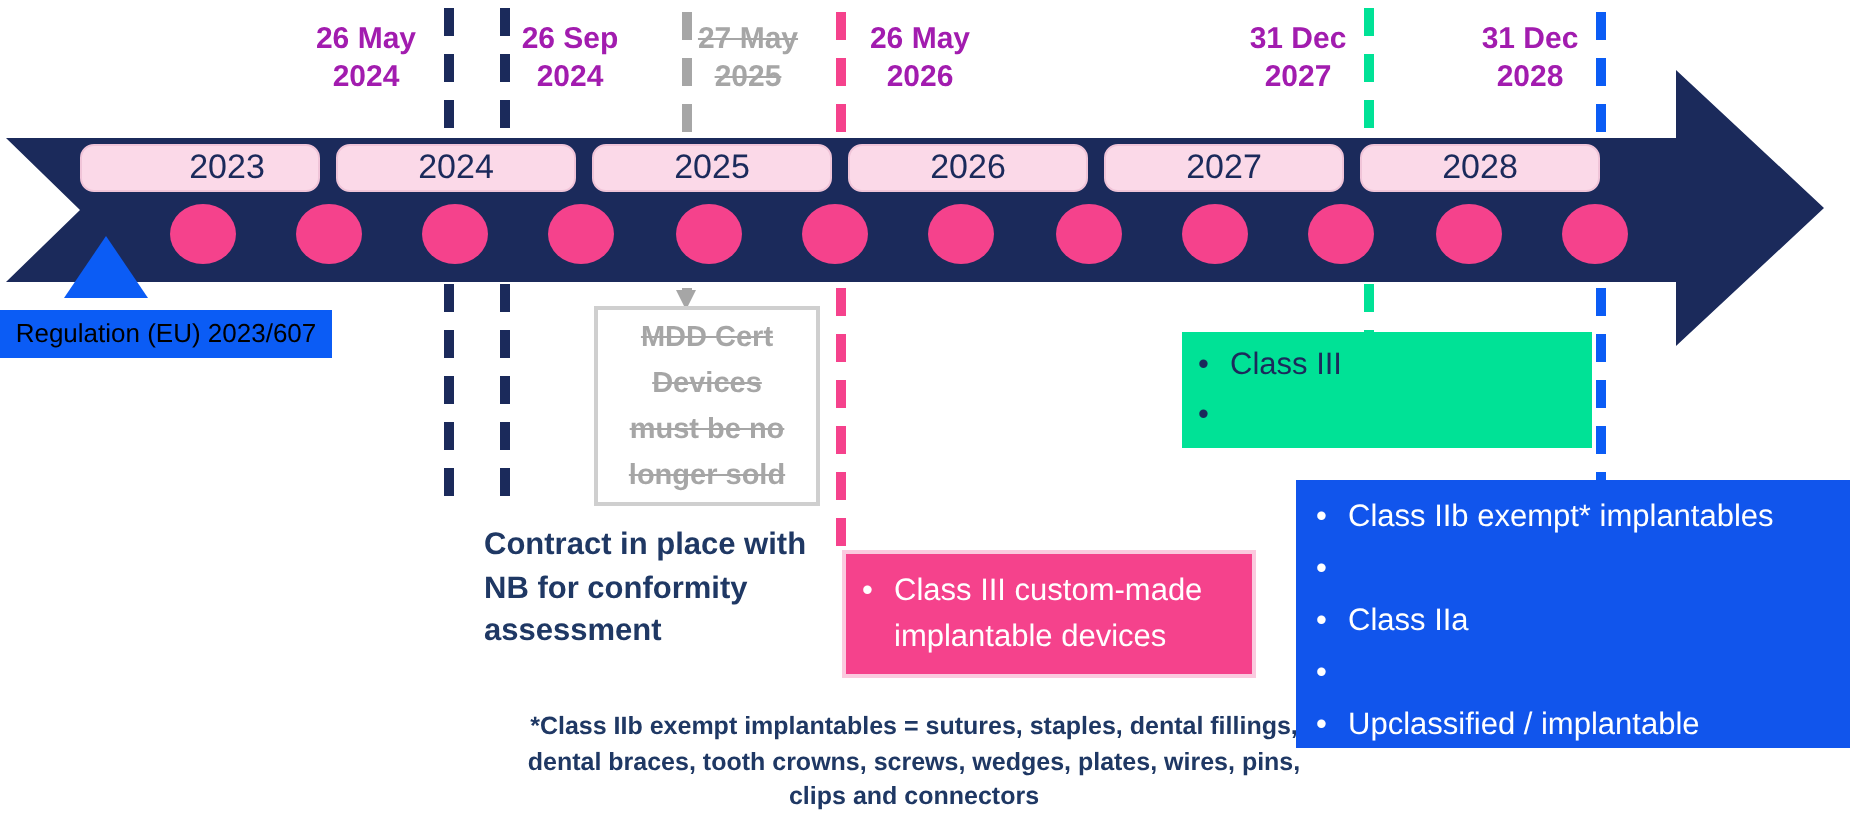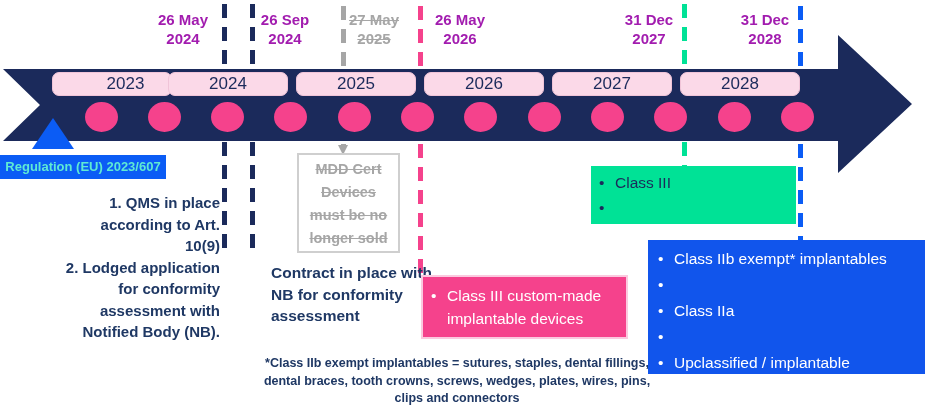--- a/index.html
+++ b/index.html
@@ -26,31 +26,31 @@
   .dot{position:absolute;top:102px;width:33px;height:30px;border-radius:50%;background:#F5428C;z-index:3;}
   
   .mdate{
     position:absolute;top:10px;width:92px;z-index:4;text-align:center;
     color:#a21caf;font-weight:700;font-size:15px;line-height:19px;white-space:pre-line;
   }
   .mdate.struck{color:#A6A6A6;text-decoration:line-through;}
   
   .regbox{
     position:absolute;left:0;top:155px;width:166px;height:24px;z-index:4;
-    background:#0B5CF5;color:#5eead4;font-size:13px;font-weight:700;
+    background:#0B5CF5;color:#000000;font-size:13px;font-weight:400;
     text-align:center;line-height:24px;
   }
   
   .note{position:absolute;z-index:4;color:#1F3864;font-weight:700;white-space:pre-line;text-align:center;}
   .qms{left:40px;top:192px;width:180px;text-align:right;font-size:15px;line-height:21.5px;}
-  .contract{left:242px;top:262px;width:190px;text-align:left;font-size:15.5px;line-height:21.5px;margin-left:29px;}
+  .contract{left:242px;top:262px;width:190px;text-align:left;font-size:15.5px;line-height:21.5px;}
   .footnote{left:257px;top:355px;width:400px;font-size:12.5px;line-height:17.5px;}
   
   .mddbox{
-    position:absolute;left:297px;top:153px;width:103px;height:100px;z-index:4;box-sizing:border-box;
+    position:absolute;left:297px;top:153px;width:113px;height:100px;z-index:4;box-sizing:border-box;
     border:2px solid #CFCFCF;background:transparent;
     color:#A6A6A6;font-weight:700;font-size:14.5px;line-height:23px;text-align:center;
     text-decoration:line-through;white-space:pre-line;padding-top:3px;
   }
   
   .bbox{position:absolute;z-index:4;box-sizing:border-box;}
   .bbox .row{display:flex;align-items:flex-start;}
   .bbox .blt{flex:0 0 16px;text-align:left;}
   .pinkbox{
     left:421px;top:275px;width:207px;min-height:62px;background:#F5428C;border:2px solid #fbcadf;
@@ -81,21 +81,21 @@
 
   <svg class="gray-conn" width="929" height="419">
     <polygon points="338,145 348,145 343,155" fill="#A6A6A6"></polygon>
   </svg>
 
   <svg class="arrow-svg" width="929" height="419">
     <polygon points="3,69 838,69 838,35 912,104 838,173 838,141 3,141 40,105" fill="#1B2A5B"></polygon>
     <polygon points="53,118 74,149 32,149" fill="#0B5CF5"></polygon>
   </svg>
 
-  <div class="yearbox" style="left:52px;padding-left:27px;">2023</div>
+  <div class="yearbox" style="left:40px;padding-left:27px;">2023</div>
   <div class="yearbox" style="left:168px;">2024</div>
   <div class="yearbox" style="left:296px;">2025</div>
   <div class="yearbox" style="left:424px;">2026</div>
   <div class="yearbox" style="left:552px;">2027</div>
   <div class="yearbox" style="left:680px;">2028</div>
 
   <div class="dot" style="left:85px;"></div>
   <div class="dot" style="left:148px;"></div>
   <div class="dot" style="left:211px;"></div>
   <div class="dot" style="left:274px;"></div>
@@ -116,27 +116,20 @@
 2025</div>
   <div class="mdate" style="left:414px;">26 May
 2026</div>
   <div class="mdate" style="left:603px;">31 Dec
 2027</div>
   <div class="mdate" style="left:719px;">31 Dec
 2028</div>
 
   <div class="regbox">Regulation (EU) 2023/607</div>
 
-  <div class="note qms">1. QMS in place
-according to Art.
-10(9)
-2. Lodged application
-for conformity
-assessment with
-Notified Body (NB).</div>
   <div class="note contract">Contract in place with
 NB for conformity
 assessment</div>
   <div class="note footnote">*Class IIb exempt implantables = sutures, staples, dental fillings,
 dental braces, tooth crowns, screws, wedges, plates, wires, pins,
 clips and connectors</div>
 
   <div class="mddbox">MDD Cert
 Devices
 must be no

